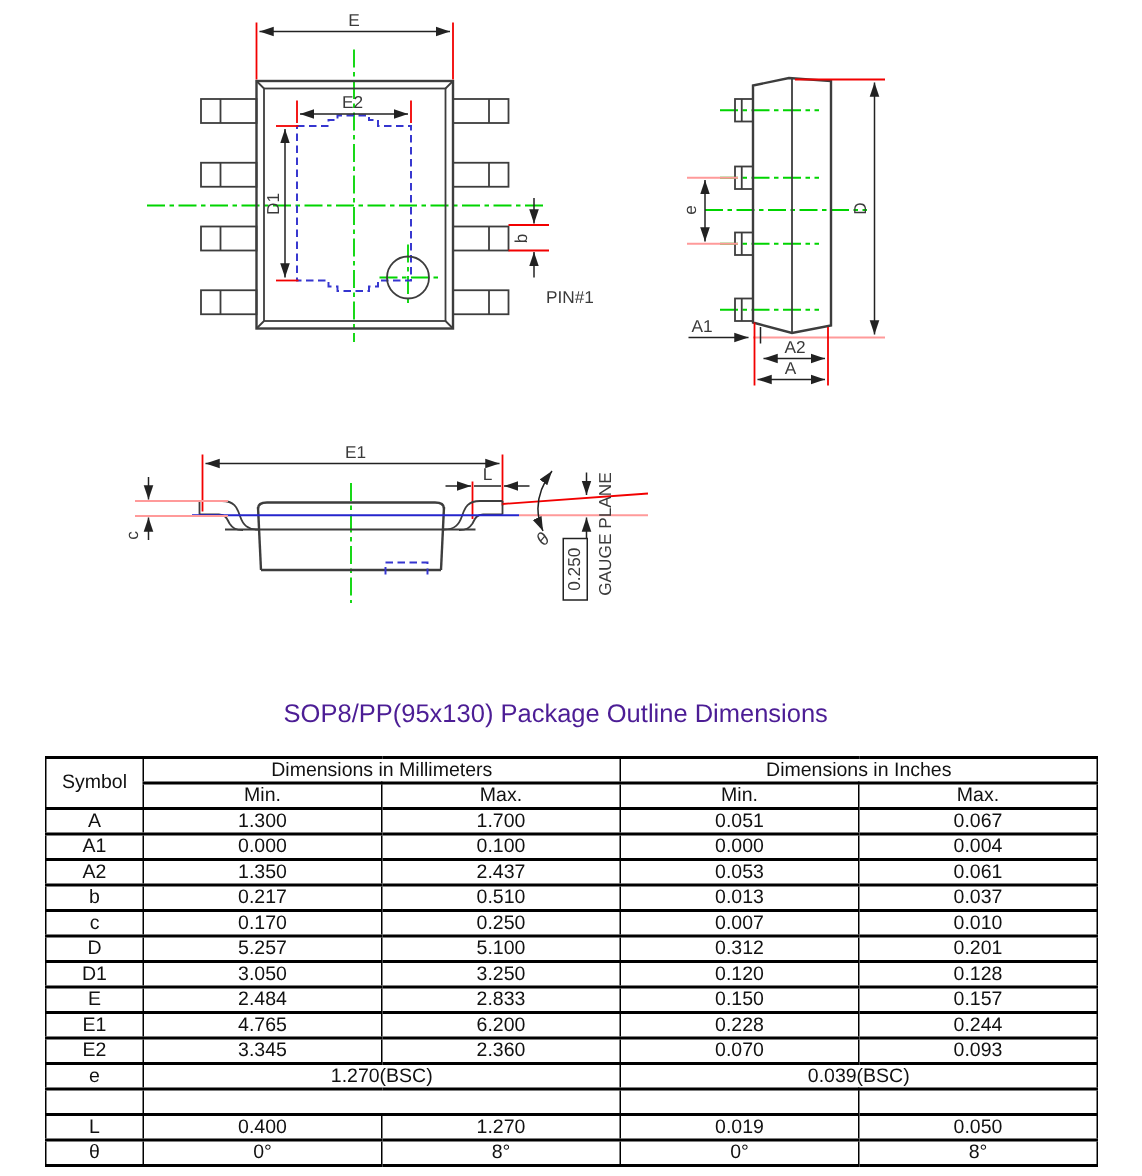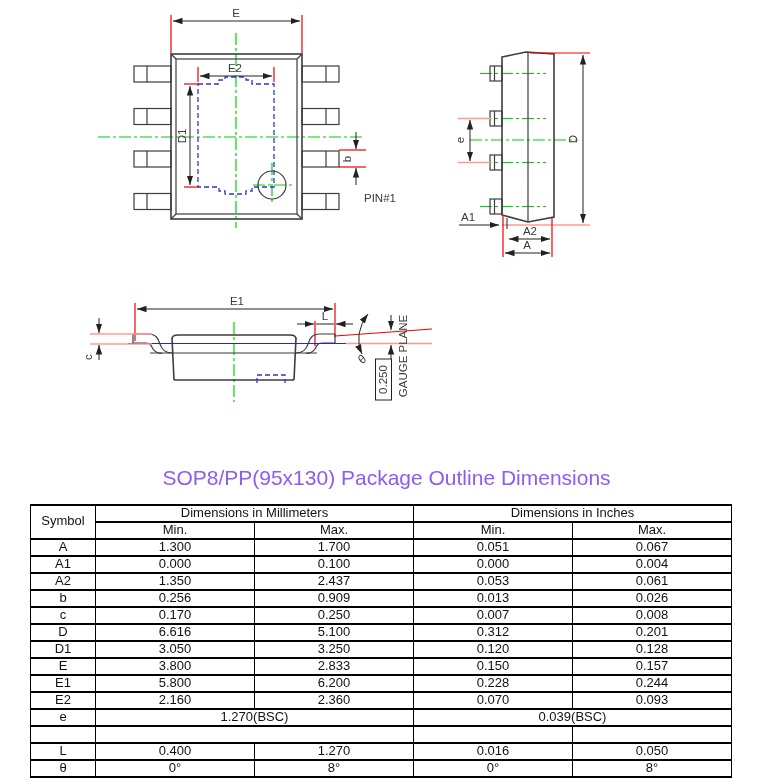--- a/index.html
+++ b/index.html
@@ -9,22 +9,22 @@
   svg text{font-family:"Liberation Sans",sans-serif;font-size:11.5px;fill:#3a3a3a;}
   svg text.theta{font-style:italic;font-size:12px;}
   .outline{stroke:#3d3d3d;stroke-width:1.6;fill:none;}
   .thin{stroke:#3d3d3d;stroke-width:1.2;fill:none;}
   .dim{stroke:#222;stroke-width:1;fill:none;}
   .red{stroke:#f20000;stroke-width:1.2;fill:none;}
   .pink{stroke:#ff9a9a;stroke-width:1.3;fill:none;}
   .green{stroke:#00d400;stroke-width:1.2;fill:none;stroke-dasharray:12 3 3 3;}
   .bluedash{stroke:#3535cf;stroke-width:1.3;fill:none;stroke-dasharray:5 3;}
   .bluesolid{stroke:#2525cc;stroke-width:1.2;fill:none;}
-  #title{position:absolute;left:16px;top:466px;width:741px;text-align:center;
-         font-size:21px;color:#8b5cf6;}
+  #title{position:absolute;left:0;top:466px;width:741px;text-align:center;
+         font-size:17px;color:#4c1d95;}
   #dimtable{position:absolute;left:30px;top:504px;width:701px;border-collapse:collapse;
             font-size:13px;color:#111;table-layout:fixed;padding-left:12px;}
   #dimtable th,#dimtable td{border-left:1px solid #000;border-right:1px solid #000;
             border-top:2px solid #000;border-bottom:2px solid #000;
             text-align:center;padding:0 2px;font-weight:normal;line-height:1.15;}
   #dimtable th{height:14px;}
   #dimtable td{height:15px;}
 </style>
 </head>
 <body>
@@ -252,83 +252,83 @@
       </tr>
       <tr>
         <td>A2</td>
         <td>1.350</td>
         <td>2.437</td>
         <td>0.053</td>
         <td>0.061</td>
       </tr>
       <tr>
         <td>b</td>
-        <td>0.256</td>
-        <td>0.909</td>
+        <td>0.217</td>
+        <td>0.510</td>
         <td>0.013</td>
-        <td>0.026</td>
+        <td>0.037</td>
       </tr>
       <tr>
         <td>c</td>
         <td>0.170</td>
         <td>0.250</td>
         <td>0.007</td>
-        <td>0.008</td>
+        <td>0.010</td>
       </tr>
       <tr>
         <td>D</td>
-        <td>6.616</td>
+        <td>5.257</td>
         <td>5.100</td>
         <td>0.312</td>
         <td>0.201</td>
       </tr>
       <tr>
         <td>D1</td>
         <td>3.050</td>
         <td>3.250</td>
         <td>0.120</td>
         <td>0.128</td>
       </tr>
       <tr>
         <td>E</td>
-        <td>3.800</td>
+        <td>2.484</td>
         <td>2.833</td>
         <td>0.150</td>
         <td>0.157</td>
       </tr>
       <tr>
         <td>E1</td>
-        <td>5.800</td>
+        <td>4.765</td>
         <td>6.200</td>
         <td>0.228</td>
         <td>0.244</td>
       </tr>
       <tr>
         <td>E2</td>
-        <td>2.160</td>
+        <td>3.345</td>
         <td>2.360</td>
         <td>0.070</td>
         <td>0.093</td>
       </tr>
       <tr>
         <td>e</td>
         <td colspan="2">1.270(BSC)</td>
         <td colspan="2">0.039(BSC)</td>
       </tr>
       <tr>
         <td></td>
         <td colspan="2"></td>
         <td></td>
         <td></td>
       </tr>
       <tr>
         <td>L</td>
         <td>0.400</td>
         <td>1.270</td>
-        <td>0.016</td>
+        <td>0.019</td>
         <td>0.050</td>
       </tr>
       <tr>
         <td>θ</td>
         <td>0°</td>
         <td>8°</td>
         <td>0°</td>
         <td>8°</td>
       </tr>
     </tbody>

